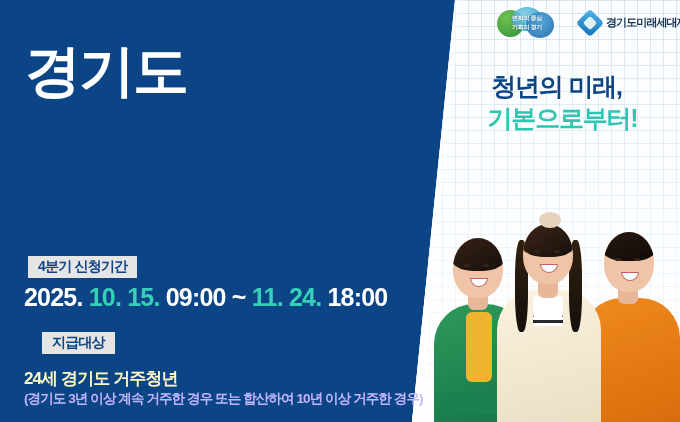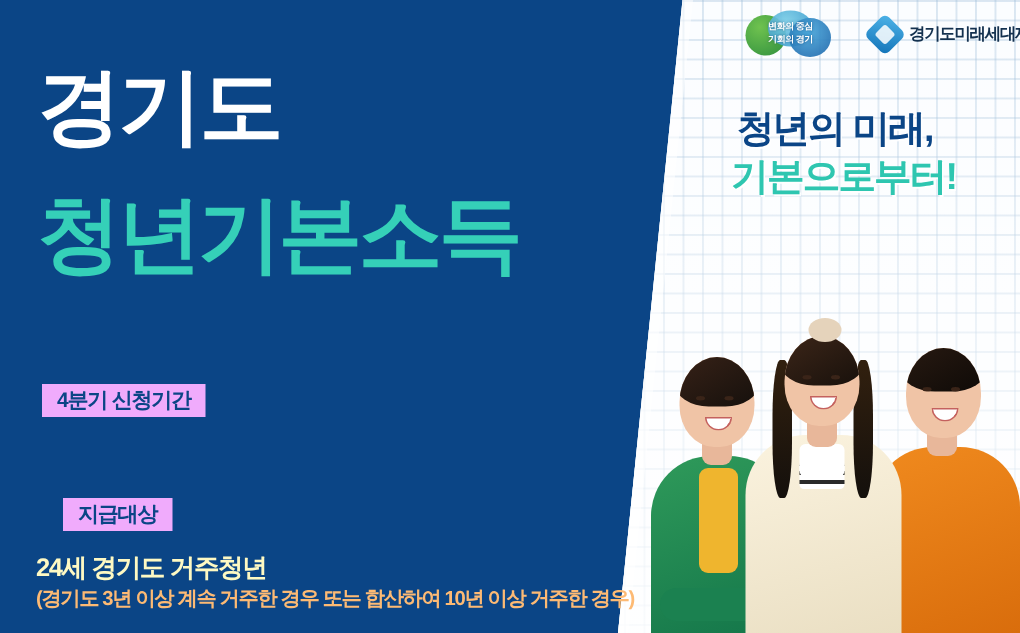--- a/index.html
+++ b/index.html
@@ -288,21 +288,21 @@
     left: 25px;
     top: 128px;
     font-size: 56px;
     font-weight: bold;
     color: #35d0b8;
     letter-spacing: -2.5px;
     line-height: 1;
   }
   .badge {
     display: inline-block;
-    background: #f0abfc;
+    background: #e5e5e5;
     color: #0b4586;
     font-size: 14px;
     font-weight: bold;
     letter-spacing: -0.8px;
     padding: 3px 10px 4px 10px;
     line-height: 1.1;
   }
   .badge-period {
     position: absolute;
     left: 28px;
@@ -333,21 +333,21 @@
     color: #fef9c3;
     letter-spacing: -0.9px;
     white-space: nowrap;
   }
   .target-note {
     position: absolute;
     left: 24px;
     top: 390px;
     font-size: 13.5px;
     font-weight: bold;
-    color: #fdba74;
+    color: #c4b5fd;
     letter-spacing: -0.9px;
     white-space: nowrap;
     text-align: right;
   }
 </style>
 </head>
 <body>
 
 <div class="banner">
 
@@ -415,23 +415,30 @@
     </div>
   </div>
 
   <div class="right-headline">
     <div class="rh-line1">청년의 미래,</div>
     <div class="rh-line2">기본으로부터!</div>
   </div>
 
   <div class="left-content">
     <div class="title-main">경기도</div>
-    <div class="title-sub">청년기본소득</div>
 
     <div class="badge badge-period">4분기 신청기간</div>
 
+    <div class="date-line">
+      <span>2025.</span>
+      <span class="accent">10. 15.</span>
+      <span>09:00</span>
+      <span>~</span>
+      <span class="accent">11. 24.</span>
+      <span>18:00</span>
+    </div>
 
     <div class="badge badge-target">지급대상</div>
     <div class="target-main">24세 경기도 거주청년</div>
     <div class="target-note">(경기도 3년 이상 계속 거주한 경우 또는 합산하여 10년 이상 거주한 경우)</div>
   </div>
 
 </div>
 
 </body></html>

